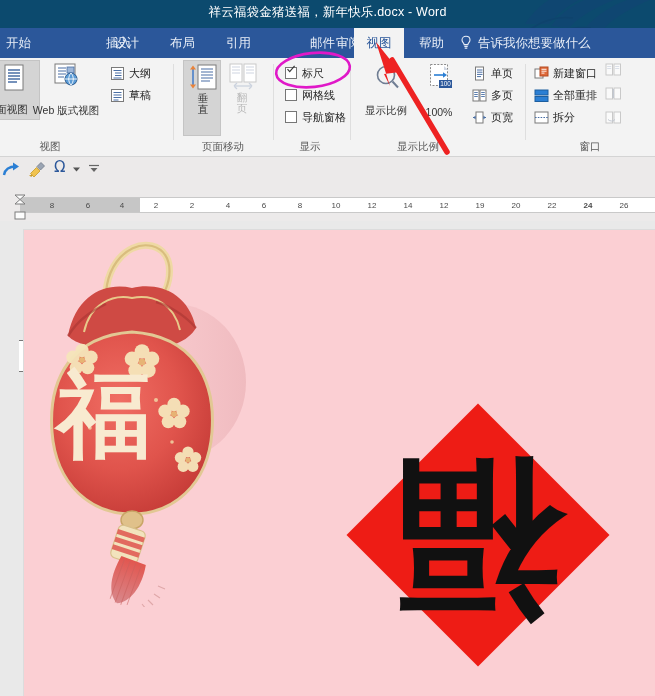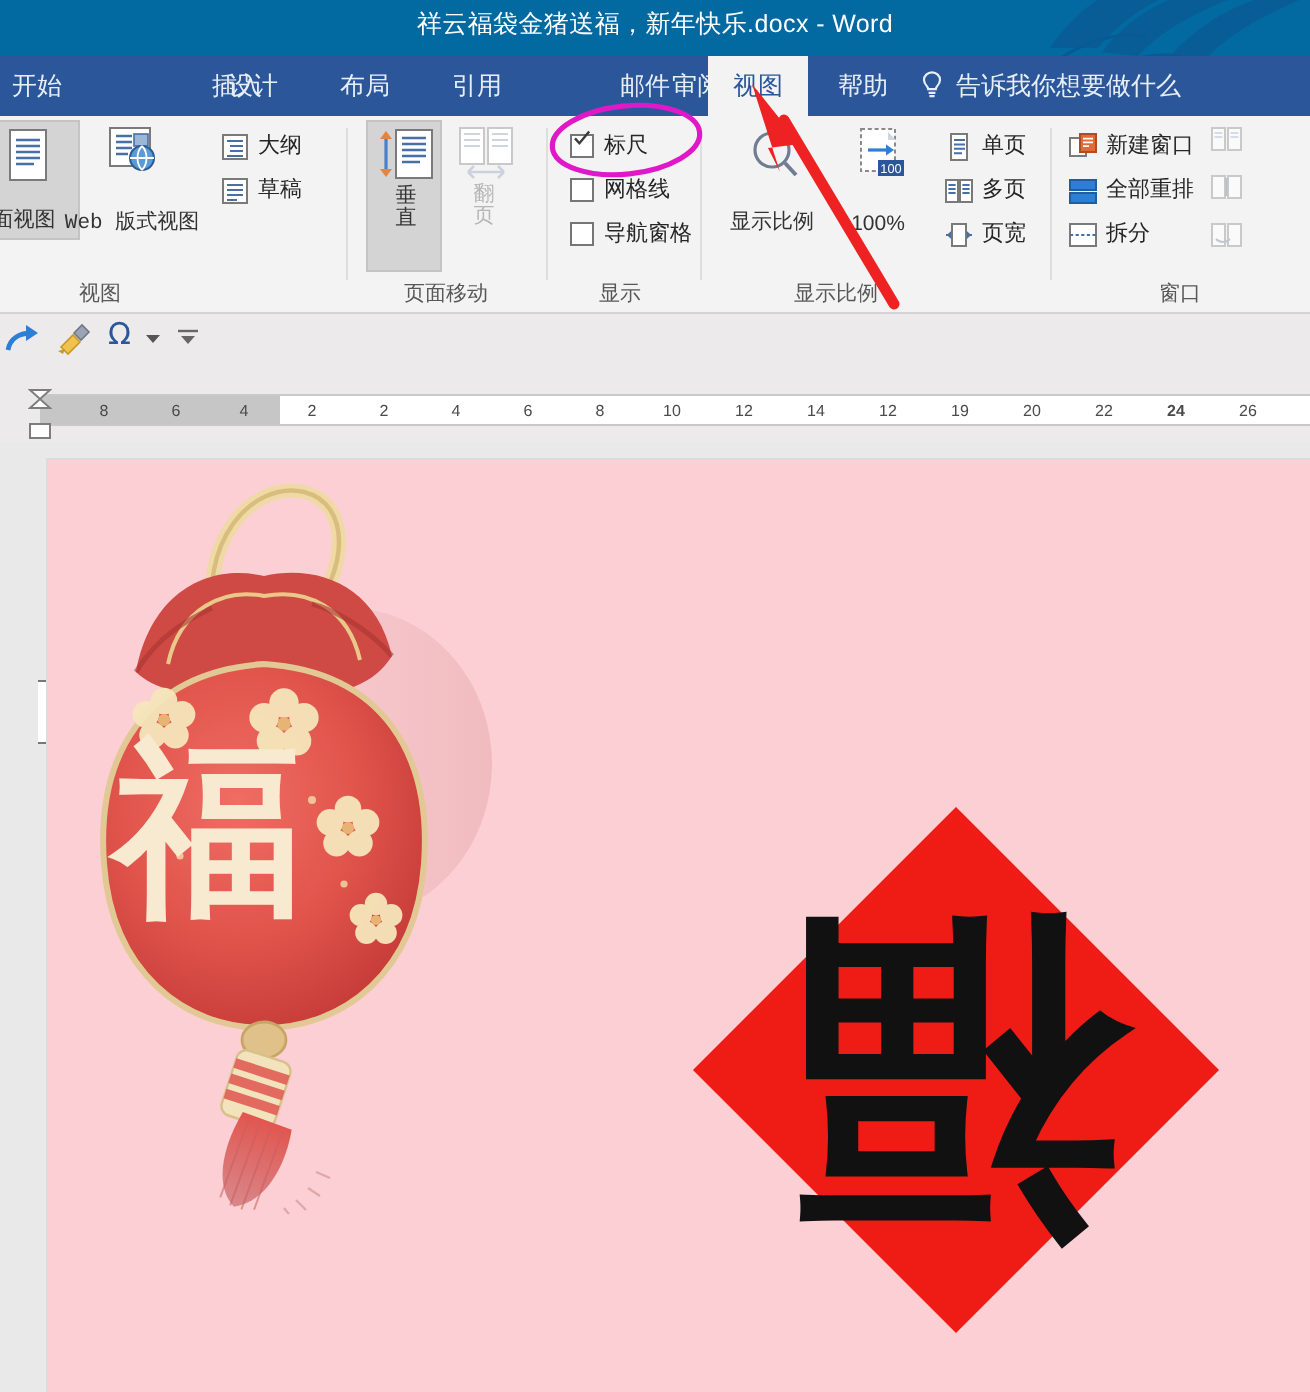--- a/index.html
+++ b/index.html
@@ -7,21 +7,21 @@
     width:655px;height:696px;overflow:hidden;
     font-family:"Liberation Sans","DejaVu Sans",sans-serif;
     background:#e9e9e9;
     -webkit-font-smoothing:antialiased;
   }
   #app{position:relative;width:655px;height:696px;overflow:hidden;}
 
   
   .titlebar{
     position:absolute;left:0;top:0;width:655px;height:28px;
-    background:#0369a1;overflow:hidden;
+    background:#0c4a6e;overflow:hidden;
   }
   .titlebar .deco{
     position:absolute;right:-10px;top:-18px;width:150px;height:70px;
     opacity:.30;
   }
   .title-text{
     position:absolute;left:0;top:4px;width:655px;text-align:center;
     color:#fff;font-size:12.5px;letter-spacing:.2px;white-space:nowrap;
   }
 
@@ -190,21 +190,21 @@
     <div class="bigbtn sel" style="left:-16px;top:2px;width:56px;height:60px;">
       <svg style="position:absolute;left:16px;top:3px;width:26px;height:28px;" viewBox="0 0 26 28">
         <rect x="4" y="1" width="18" height="25" fill="#fff" stroke="#7a7a7a"></rect>
         <g stroke="#4a6fa5" stroke-width="1.3">
           <path d="M7 6h12M7 9h12M7 12h12M7 15h12M7 18h9"></path>
         </g>
       </svg>
       <span class="lab">面视图</span>
     </div>
 
-    <div class="bigbtn" style="left:24px;top:2px;width:84px;height:60px;font-family:Liberation Mono, monospace;">
+    <div class="bigbtn" style="left:24px;top:2px;width:84px;height:60px;">
       <svg style="position:absolute;left:27px;top:3px;width:30px;height:28px;" viewBox="0 0 30 28">
         <rect x="4" y="1" width="20" height="19" fill="#fff" stroke="#7a7a7a"></rect>
         <g stroke="#4a6fa5" stroke-width="1.2">
             <path d="M7 5h8M7 8h8M7 11h8M7 14h6"></path>
           </g>
         <rect x="16" y="4" width="7" height="6" fill="#9db6d8" stroke="#4a6fa5" stroke-width=".8"></rect>
         <circle cx="20" cy="16" r="6" fill="#5b9bd5" stroke="#2a5b92" stroke-width="1"></circle>
         <path d="M14 16h12M20 10c3 3 3 9 0 12M20 10c-3 3-3 9 0 12" stroke="#fff" stroke-width=".9" fill="none"></path>
       </svg>
       <span class="lab">Web 版式视图</span>

